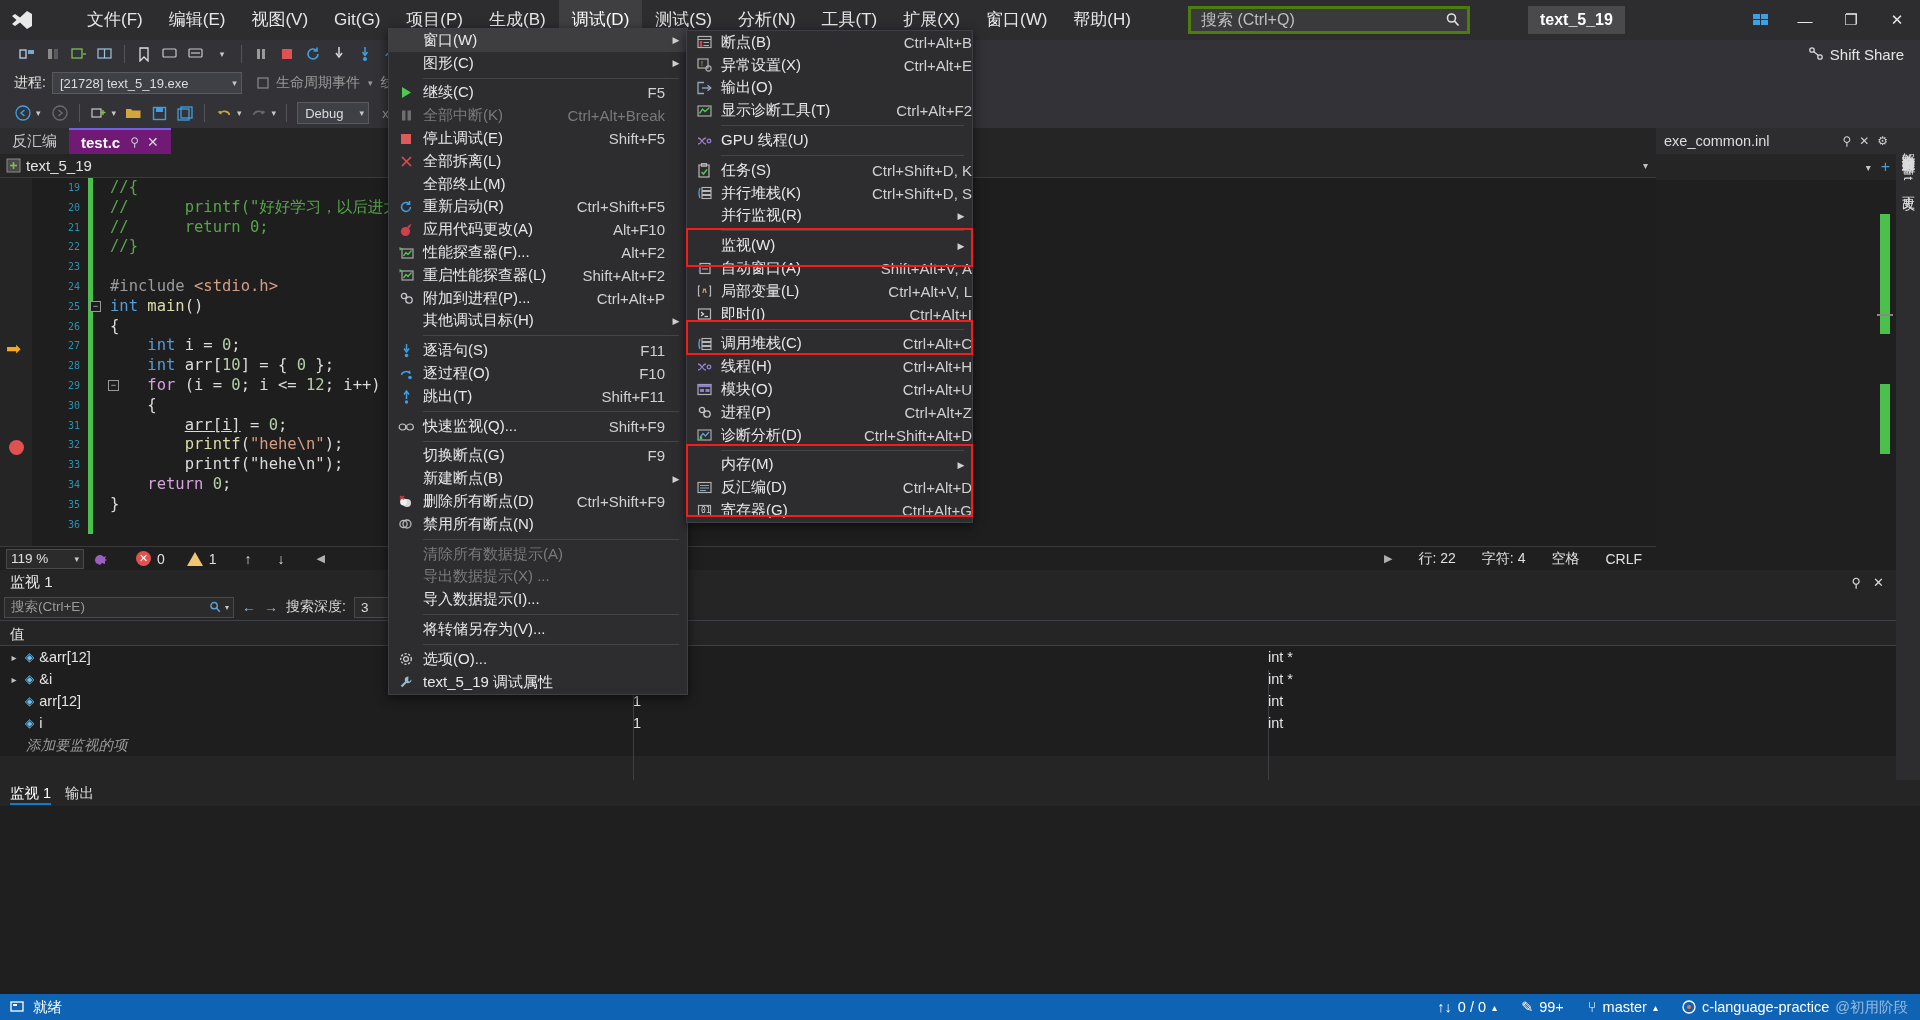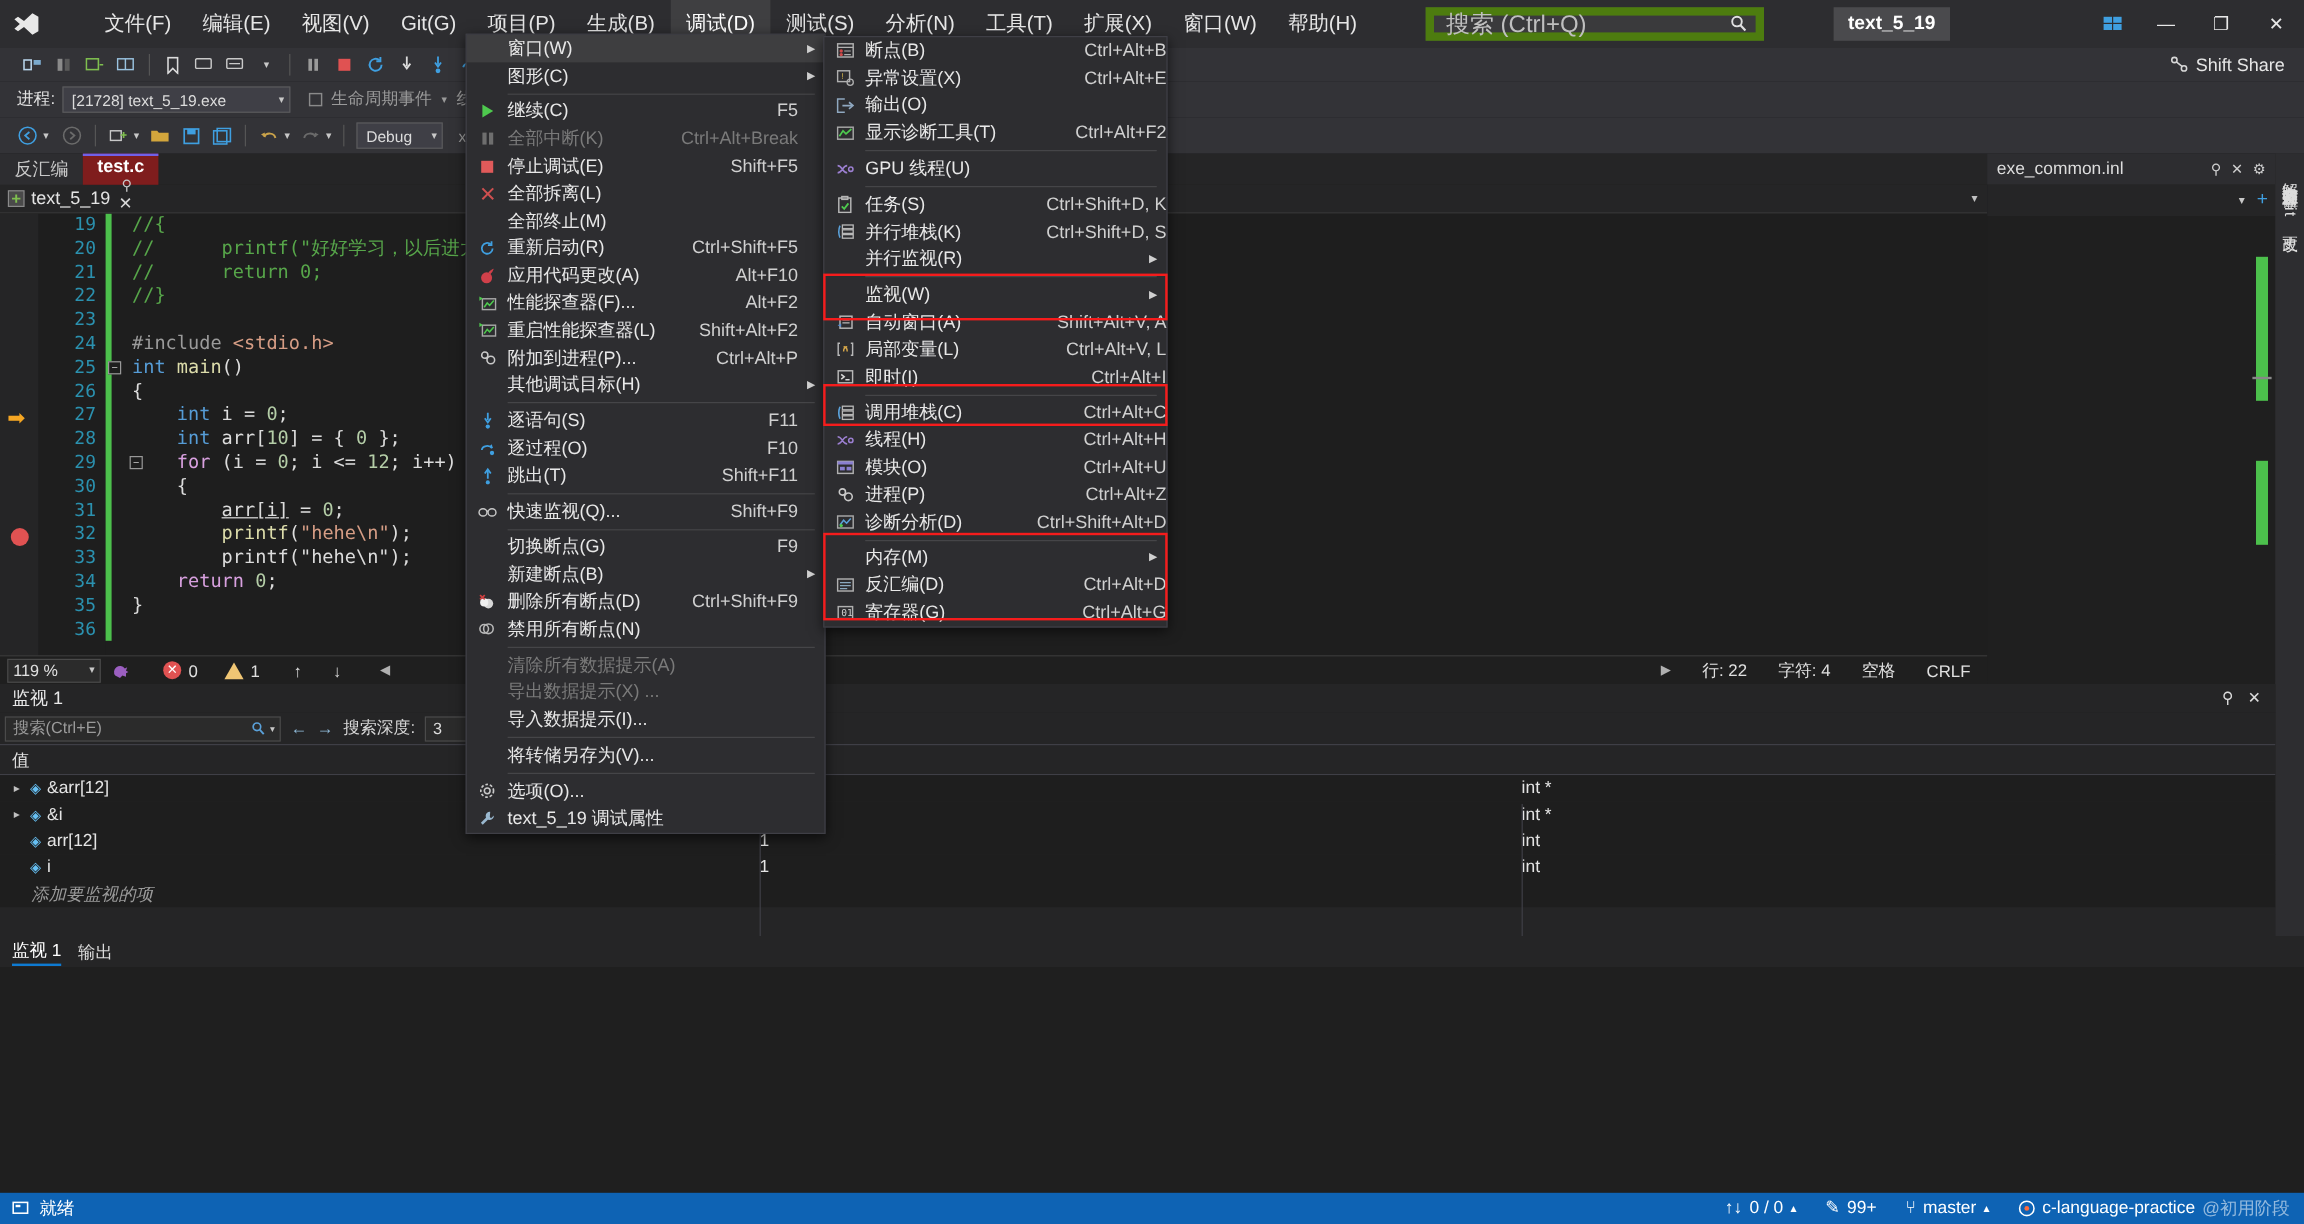--- a/index.html
+++ b/index.html
@@ -21,22 +21,22 @@
   .vs-logo { width: 44px; display: flex; justify-content: center; align-items: center; }
   .vs-logo svg { display: block; }
   .menubar { display: flex; align-items: center; height: 40px; }
   .menu-item {
     padding: 0 13px; height: 40px; line-height: 40px; font-size: 17px;
     color: #e6e6e6; white-space: nowrap; cursor: default;
   }
   .menu-item.active { background: #3f3f41; color: #ffffff; }
   .search-box {
     margin-left: 14px; width: 282px; height: 28px; background: #3a3a3c;
-    border: 7px solid #4d7c0f; display: flex; align-items: center;
-    padding: 0 6px 0 10px; color: #bfbfbf; font-size: 20px;
+    border: 3px solid #4d7c0f; display: flex; align-items: center;
+    padding: 0 6px 0 10px; color: #bfbfbf; font-size: 16px;
   }
   .search-box .txt { flex: 1; }
   .proj-chip {
     margin-left: 28px; height: 28px; background: #4a4a4d; color: #fff;
     font-weight: bold; font-size: 16px; display: flex; align-items: center;
     padding: 0 12px;
   }
   .title-right { margin-left: auto; display: flex; align-items: center; height: 40px; }
   .notif-icon { width: 42px; display:flex; justify-content:center; align-items:center;}
   .wbtn { width: 46px; height: 40px; display: flex; align-items: center; justify-content: center;
@@ -68,37 +68,36 @@
   .muted { color: #9a9a9a; }
 
   
   .editor-wrap { position: absolute; left: 0; top: 128px; width: 1656px; height: 440px; }
   .tabstrip { height: 26px; background: #252526; display: flex; align-items: flex-end; }
   .tab {
     height: 26px; padding: 0 12px; font-size: 15px; color: #c9c9c9;
     display: flex; align-items: center; background: #2d2d30;
   }
   .tab.active {
-    background: #7f1d1d; color: #ffffff; font-weight: bold;
+    background: #701a75; color: #ffffff; font-weight: bold;
     border-top: 2px solid #7160e8;
-    flex-direction: column;
   }
   .tab .pin { margin-left: 10px; font-size: 12px; color: #c9c9c9; }
   .tab .x { margin-left: 8px; font-size: 14px; color: #d8d8d8; }
   .navbar-row {
     height: 24px; background: #252526; display: flex; align-items: center;
     padding-left: 6px; font-size: 15px; color: #e4e4e4; border-bottom: 1px solid #3a3a3a;
   }
   .navbar-row .chev { margin-left: auto; padding-right: 8px; color: #c0c0c0; font-size: 10px; }
   .code-area { position: relative; background: #1e1e1e; height: 388px; overflow: hidden; display: flex; }
   .glyph-margin { width: 32px; background: #252526; position: relative; }
   .linenums { width: 56px; background: #1e1e1e; text-align: right; padding-right: 8px; }
   .codecol { flex: 1; position: relative; }
   .codeline { height: 19.8px; line-height: 19.8px; font-family: "DejaVu Sans Mono", monospace; font-size: 15.5px; white-space: pre; }
-  .ln { color: #2b91af; font-family: "DejaVu Sans Mono", monospace; font-size: 15px; height: 19.8px; line-height: 19.8px; }
+  .ln { color: #2b91af; font-family: "DejaVu Sans Mono", monospace; font-size: 10px; height: 19.8px; line-height: 19.8px; }
   .c-com { color: #57a64a; }
   .c-kw  { color: #569cd6; }
   .c-str { color: #d69d85; }
   .c-pp  { color: #9b9b9b; }
   .c-inc { color: #d69d85; }
   .c-fn  { color: #dcdcaa; }
   .c-num { color: #b5cea8; }
   .c-txt { color: #dcdcdc; }
   .c-ctl { color: #d8a0df; }
   .changebar { position: absolute; left: 0; top: 0; width: 5px; background: #4CC04C; }

